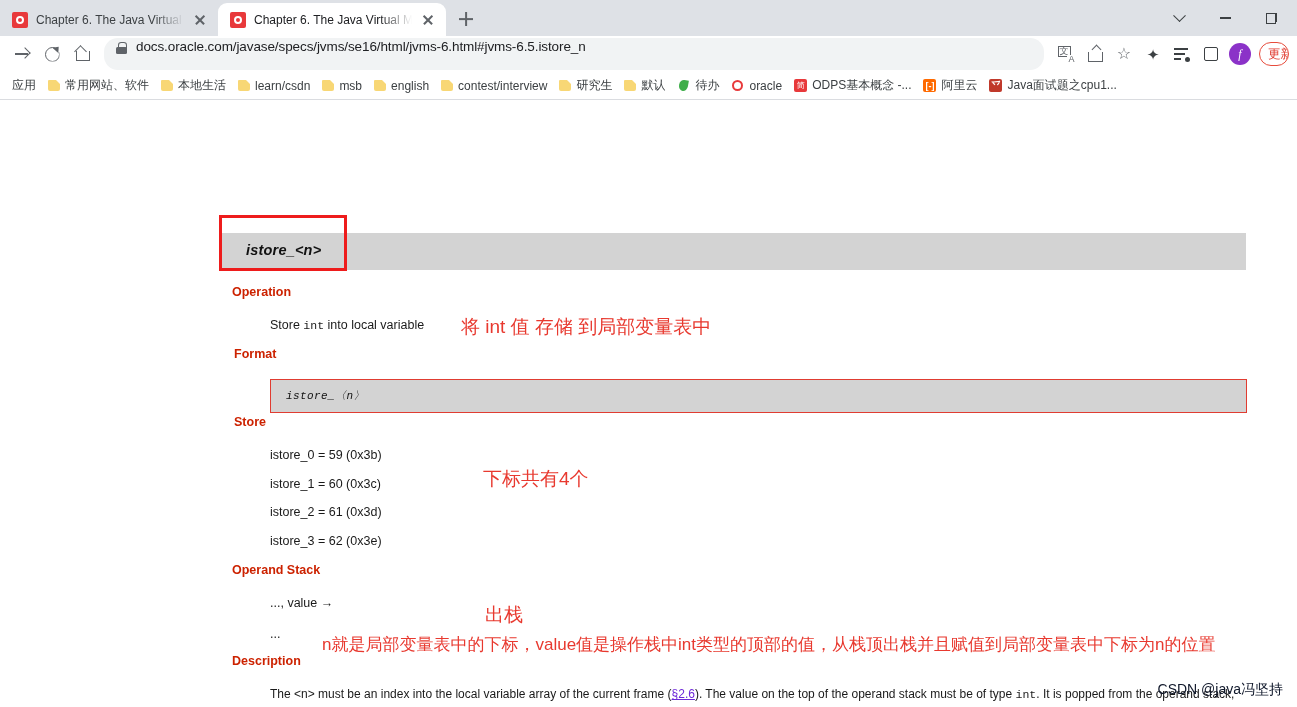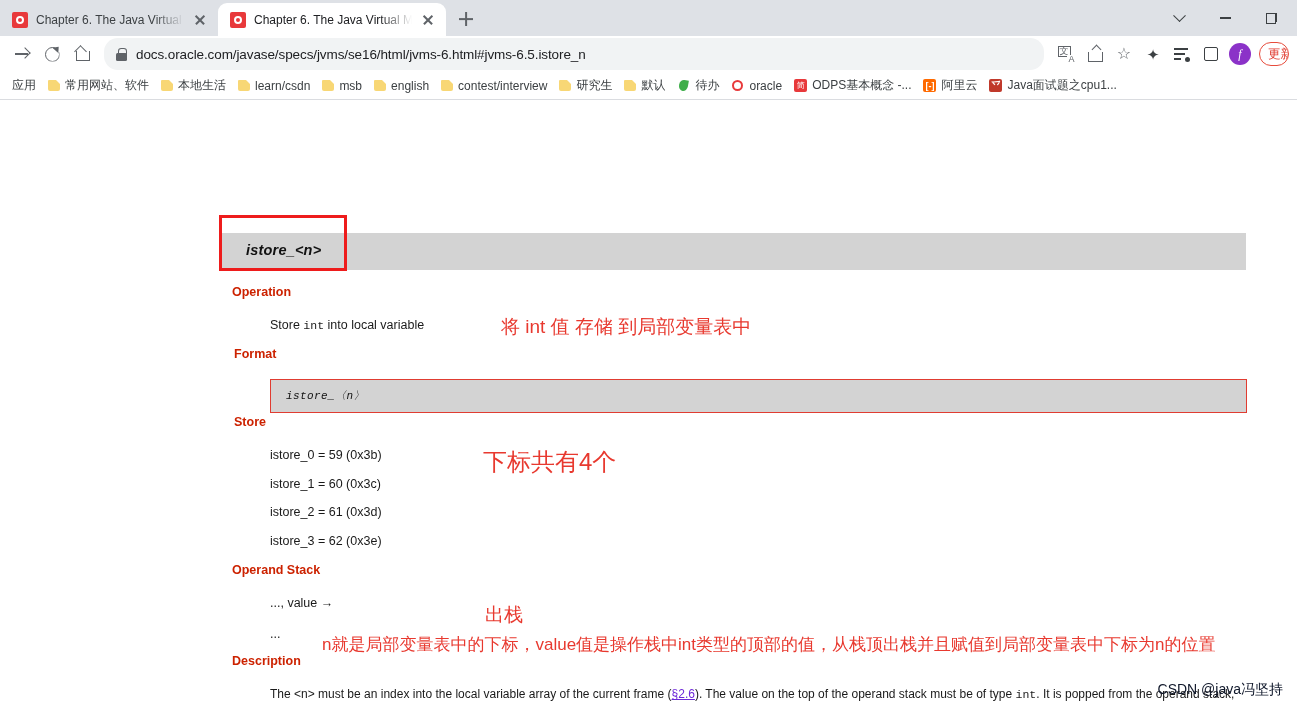--- a/index.html
+++ b/index.html
@@ -105,21 +105,21 @@
     border:1.6px solid #5f6368; border-top:none;
   }
   .home-ic::after {
     content:""; position:absolute; left:1.4px; top:0px; width:8px; height:8px;
     border-top:1.6px solid #5f6368; border-left:1.6px solid #5f6368;
     transform: rotate(45deg);
   }
 
   .omnibox {
     flex: 1 1 auto; height: 28px; background:#f1f3f4; border-radius:14px;
-    display:flex; align-items:center; padding: 16px 12px; margin: 0 6px; min-width:0;
+    display:flex; align-items:flex-end; padding: 16px 12px; margin: 0 6px; min-width:0;
   }
   .lock-ic { width:11px; height:13px; position:relative; flex:0 0 11px; margin-right:9px; }
   .lock-ic::before {
     content:""; position:absolute; bottom:0; left:0; width:11px; height:7.5px;
     background:#5f6368; border-radius:1.5px;
   }
   .lock-ic::after {
     content:""; position:absolute; top:0.5px; left:2.3px; width:6.4px; height:6.5px;
     border:1.6px solid #5f6368; border-bottom:none; border-radius:3.2px 3.2px 0 0;
   }
@@ -239,22 +239,22 @@
     position:absolute; left:286px; top:288px; font-family:"Liberation Mono", monospace;
     font-size:11px; font-style:italic; color:#111; letter-spacing:0.4px;
   }
 
   .form-line { position:absolute; left:270px; font-size:12.5px; color:#1a1a1a; white-space:nowrap; }
 
   .ann {
     position:absolute; color:#e8392f; font-family:"Liberation Sans", sans-serif;
     white-space:nowrap;
   }
-  .ann-1 { left:501px; top:214px; font-size:19px; }
-  .ann-2 { left:483px; top:346px; font-size:24px; }
+  .ann-1 { left:461px; top:214px; font-size:19px; }
+  .ann-2 { left:483px; top:366px; font-size:19px; }
   .ann-3 { left:485px; top:502px; font-size:19px; }
   .ann-4 { left:322px; top:532px; font-size:17px; line-height:26px; white-space:normal; width:960px; }
 
   .desc-p {
     position:absolute; left:270px; top:585px; width:970px; font-size:12px;
     color:#1a1a1a; line-height:18px;
   }
   .lnk { color:#6d28d9; text-decoration:underline; }
 
   .watermark {

